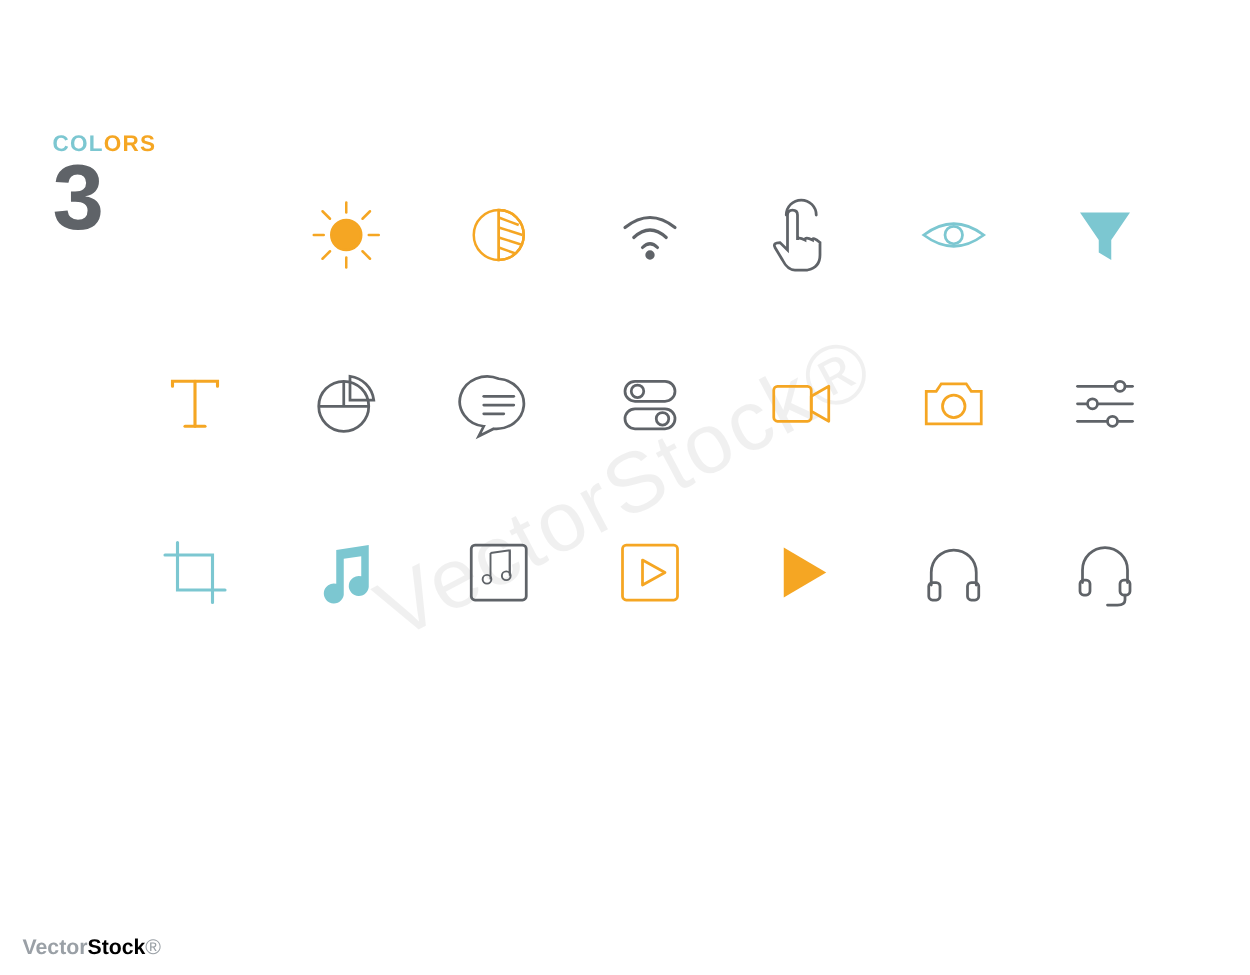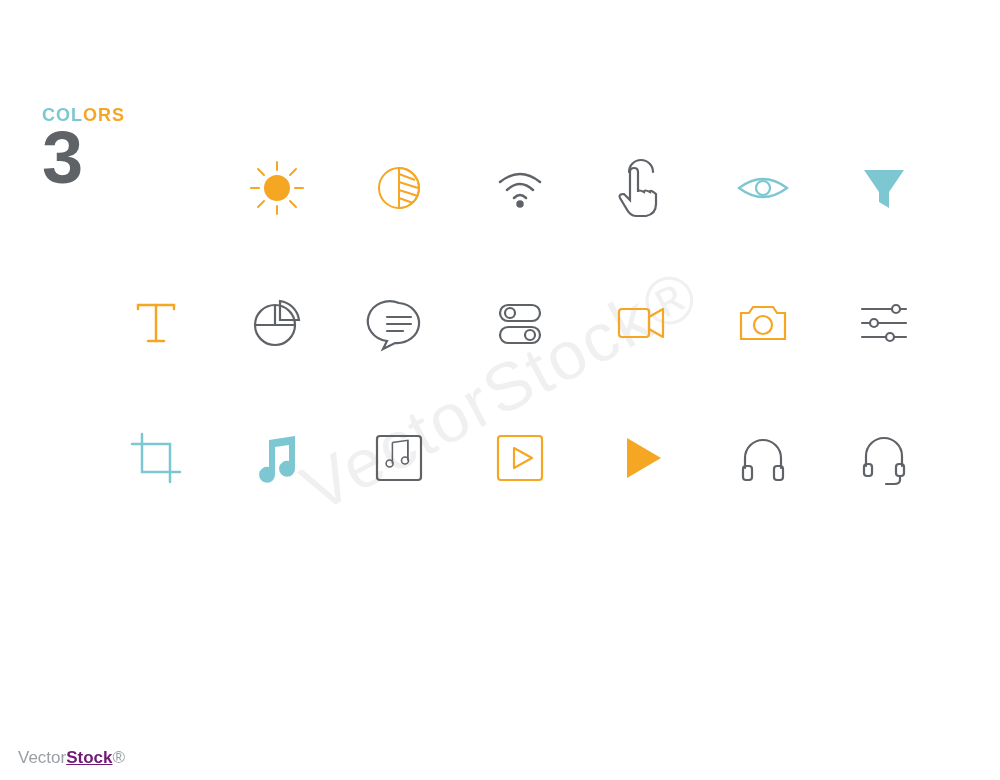--- a/index.html
+++ b/index.html
@@ -60,22 +60,22 @@
   .footer {
     position: absolute;
     bottom: 12px;
     left: 0; right: 0;
     display: flex;
     justify-content: space-between;
     padding: 0 18px;
     font-size: 17px;
     color: #9aa0a6;
   }
-  .footer .brand .v { font-weight: 400; text-align: center; }
-  .footer .brand .s { font-weight: 600; color:#701a75;text-decoration:underline; }
+  .footer .brand .v { font-weight: 700; text-align: center; }
+  .footer .brand .s { font-weight: 600; color:#000000; }
 </style>
 </head>
 <body>
 
 <div class="badge">
   <div class="colors">
     <span class="c1">COL</span><span class="c2">ORS</span>
   </div>
   <div class="num">3</div>
 </div>

